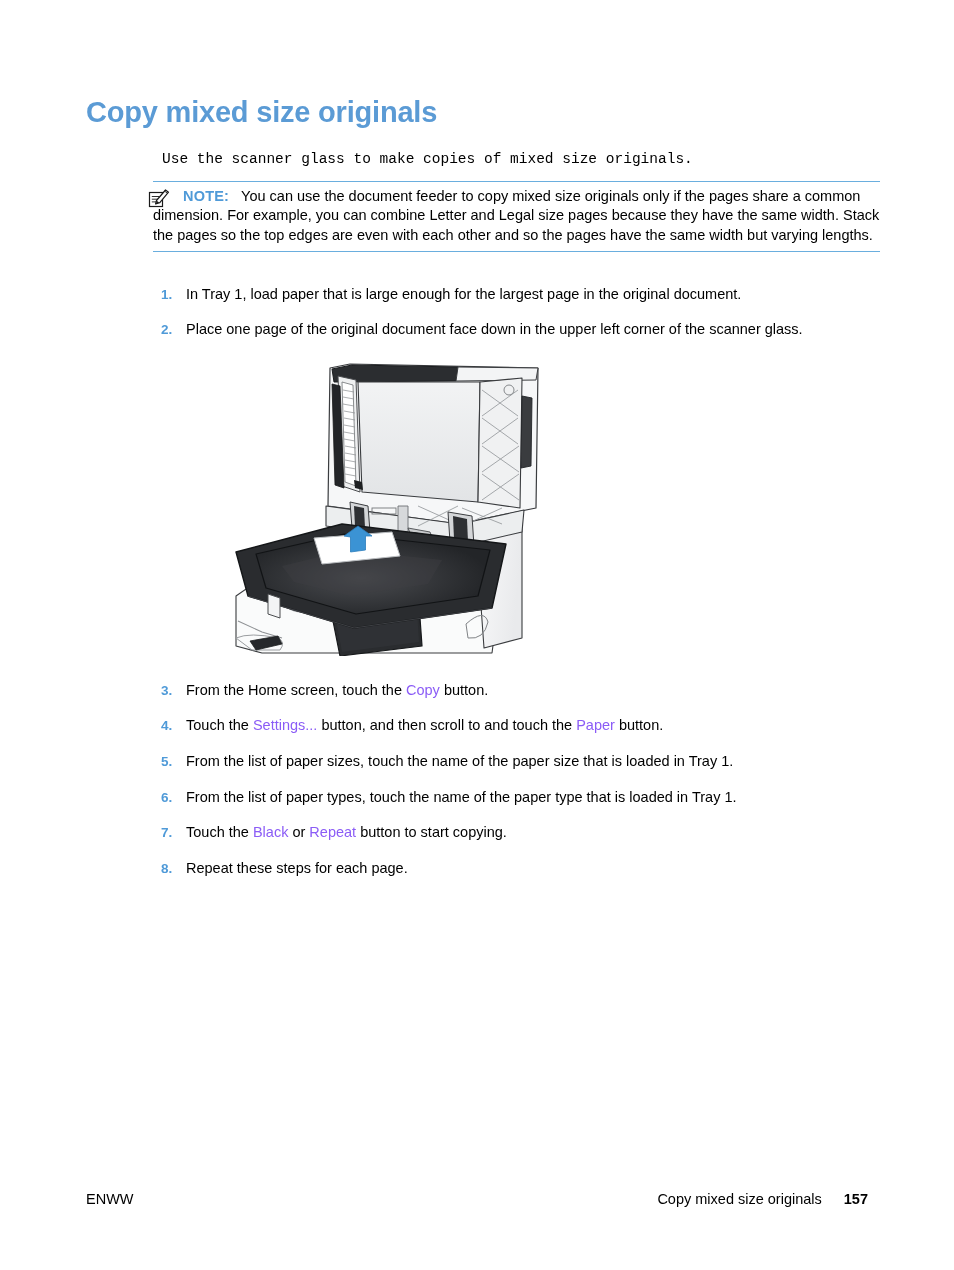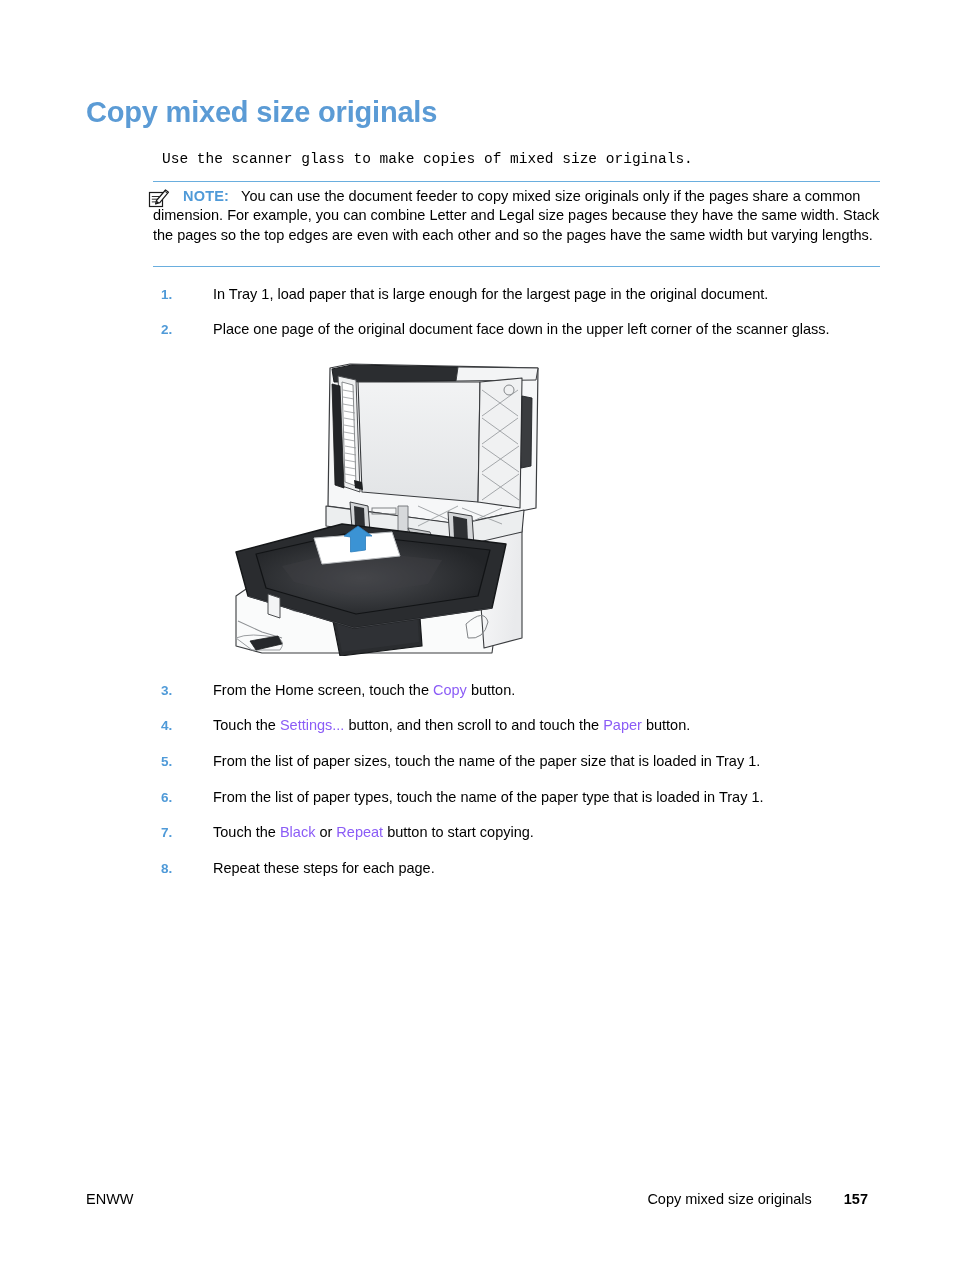--- a/index.html
+++ b/index.html
@@ -46,21 +46,21 @@
   }
 
   
   .note-box {
     position: absolute;
     left: 153px;
     top: 181px;
     width: 727px;
     border-top: 1.4px solid #6aaede;
     border-bottom: 1.4px solid #6aaede;
-    padding: 5px 0 21px 0;
+    padding: 5px 0 6px 0;
     box-sizing: border-box;
   }
   .note-inner {
     position: relative;
     padding-left: 0px;
   }
   .note-icon {
     position: absolute;
     left: -5px;
     top: 1px;
@@ -92,21 +92,21 @@
     position: absolute;
     left: 8px;
     top: 0;
     width: 26px;
     color: #4f9ad8;
     font-weight: bold;
     font-size: 13.5px;
     text-align: left;
   }
   .step-body {
-    margin-left: 60px;
+    margin-left: 33px;
     color: #000;
   }
   .ui-ref { color: #8b5cf6; }
 
   
   .figure {
     position: absolute;
     left: 222px;
     top: 356px;
     width: 340px;
@@ -126,21 +126,21 @@
   .footer-right {
     position: absolute;
     right: 86px;
     top: 1191px;
     font-size: 14.5px;
     color: #000;
     white-space: nowrap;
   }
   .footer-pagenum {
     font-weight: bold;
-    margin-left: 32px;
+    margin-left: 22px;
     text-align: center;
   }
 </style>
 </head>
 <body>
 
 <div class="page">
 
   <div class="page-title">Copy mixed size originals</div>
 

